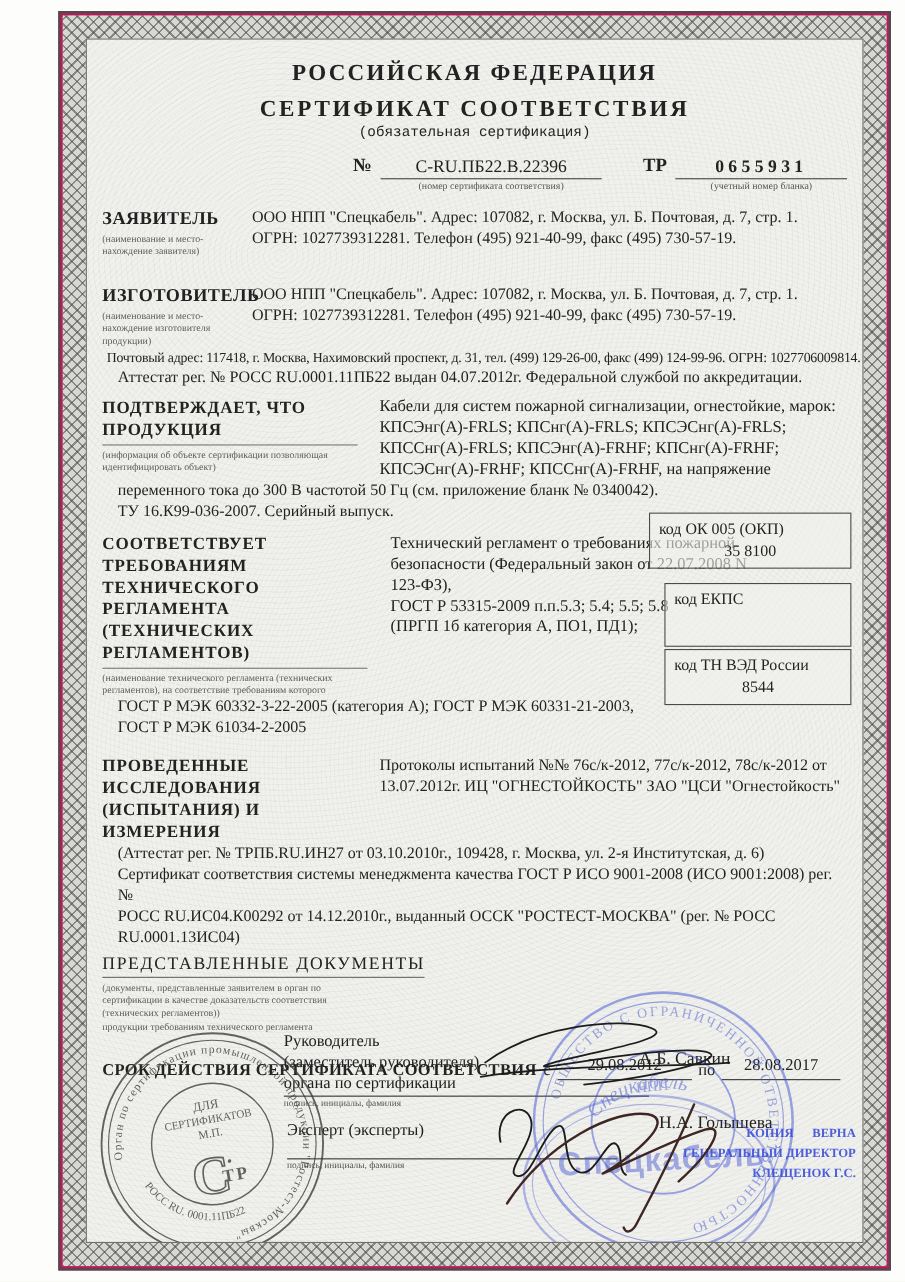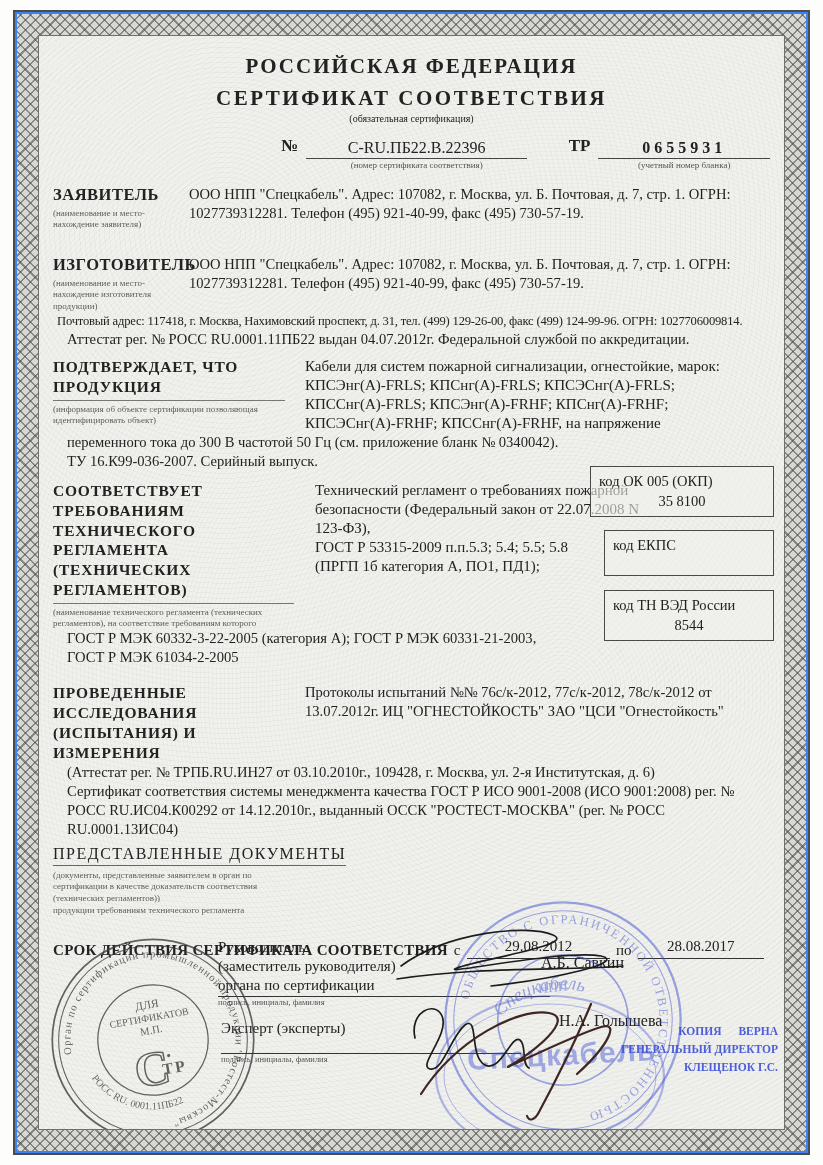--- a/index.html
+++ b/index.html
@@ -1,31 +1,31 @@
 <!DOCTYPE html>
 <html><head>
 <meta charset="utf-8">
 <style>
   html,body{margin:0;padding:0;}
   body{width:823px;height:1165px;background:#fdfdfc;font-family:"Liberation Serif", serif;color:#222;}
   .page{position:relative;width:823px;height:1165px;box-sizing:border-box;padding:10px 13px;}
-  .frame1{height:100%;box-sizing:border-box;border:2px solid #4c4c4a;padding:2px;background:#3b82f6;}
+  .frame1{height:100%;box-sizing:border-box;border:2px solid #4c4c4a;padding:2px;background:#be185d;margin-left:40px;}
   .band{height:100%;box-sizing:border-box;padding:21px;background-color:#d7d7d4;
     background-image:
       repeating-linear-gradient(45deg, rgba(70,70,66,.55) 0 1.5px, rgba(0,0,0,0) 1.5px 7px),
       repeating-linear-gradient(-45deg, rgba(70,70,66,.55) 0 1.5px, rgba(0,0,0,0) 1.5px 7px);}
   .paper{position:relative;height:100%;box-sizing:border-box;border:1px solid #6f6f6d;background-color:#f0f0ed;
     background-image:
       repeating-radial-gradient(circle at 25% 18%, rgba(120,120,118,.06) 0 1px, rgba(0,0,0,0) 1px 5px),
       repeating-radial-gradient(circle at 70% 60%, rgba(120,120,118,.05) 0 1px, rgba(0,0,0,0) 1px 4px);
     overflow:hidden;padding:14px 14px 0 14px;}
   .center{text-align:center;}
   .h-country{font-size:21px;font-weight:bold;letter-spacing:2px;margin-top:4px;}
   .h-title{font-size:21px;font-weight:bold;letter-spacing:2.5px;margin-top:7px;}
-  .h-sub{font-size:10px;margin-top:2px;}
+  .h-sub{font-size:13px;margin-top:2px;font-family:Liberation Mono, monospace;}
   .numrow{display:flex;margin:12px 0 0 228px;align-items:flex-end;}
   .numlabel{font-size:17px;font-weight:bold;margin-right:8px;padding-bottom:14px;}
   .numfield{width:245px;text-align:center;}
   .numfield .val{font-size:16px;border-bottom:1px solid #444;padding-bottom:1px;}
   .numfield .cap{font-size:9px;color:#555;margin-top:1px;}
   .trfield{width:190px;}
   .trval{letter-spacing:4px;font-weight:bold;font-size:16px;}
   .row{display:flex;padding:0 0 0 0;}
   .lbl{flex-shrink:0;}
   .lbl .h{font-size:16.5px;font-weight:bold;letter-spacing:.5px;line-height:1.2;}
@@ -182,21 +182,21 @@
     <div class="absb" style="left:182px;top:984px;width:300px;">
       <div style="font-size:15px;border-bottom:1px solid #333;padding-bottom:16px;">Эксперт (эксперты)</div>
       <div class="rolecap">подпись, инициалы, фамилия</div>
     </div>
     <div class="absb sig-name" style="left:520px;top:976px;">Н.А. Голышева</div>
 
     <div class="codebox" style="right:10px;top:430px;width:184px;">
       <div>код ОК 005 (ОКП)</div>
       <div class="c2">35 8100</div>
     </div>
-    <div class="codebox" style="right:10px;top:494px;width:170px;height:46px;">
+    <div class="codebox" style="right:10px;top:494px;width:170px;height:58px;">
       <div>код ЕКПС</div>
     </div>
     <div class="codebox" style="right:10px;top:554px;width:170px;">
       <div>код ТН ВЭД России</div>
       <div class="c2">8544</div>
     </div>
 
     <svg class="absb" style="left:8px;top:898px;transform:rotate(-10deg);opacity:.78;" width="212" height="212" viewBox="0 0 200 200">
       <defs>
         <path id="ringPath" d="M 100,100 m -78,0 a 78,78 0 1,1 156,0 a 78,78 0 1,1 -156,0"></path>

